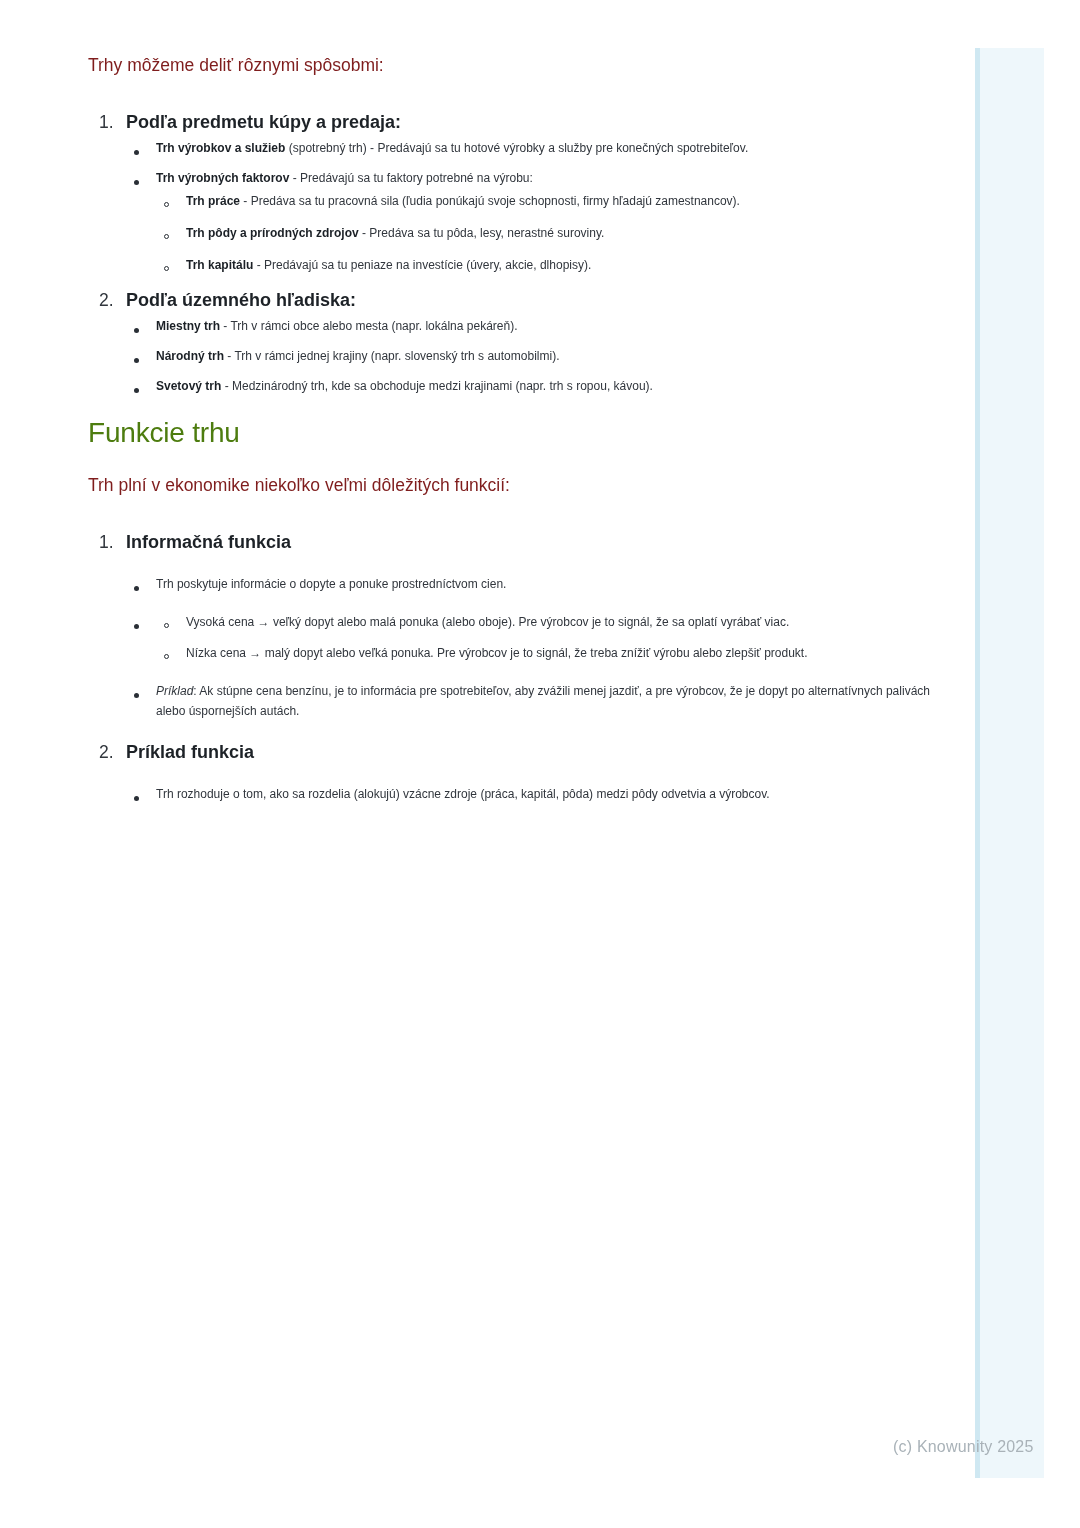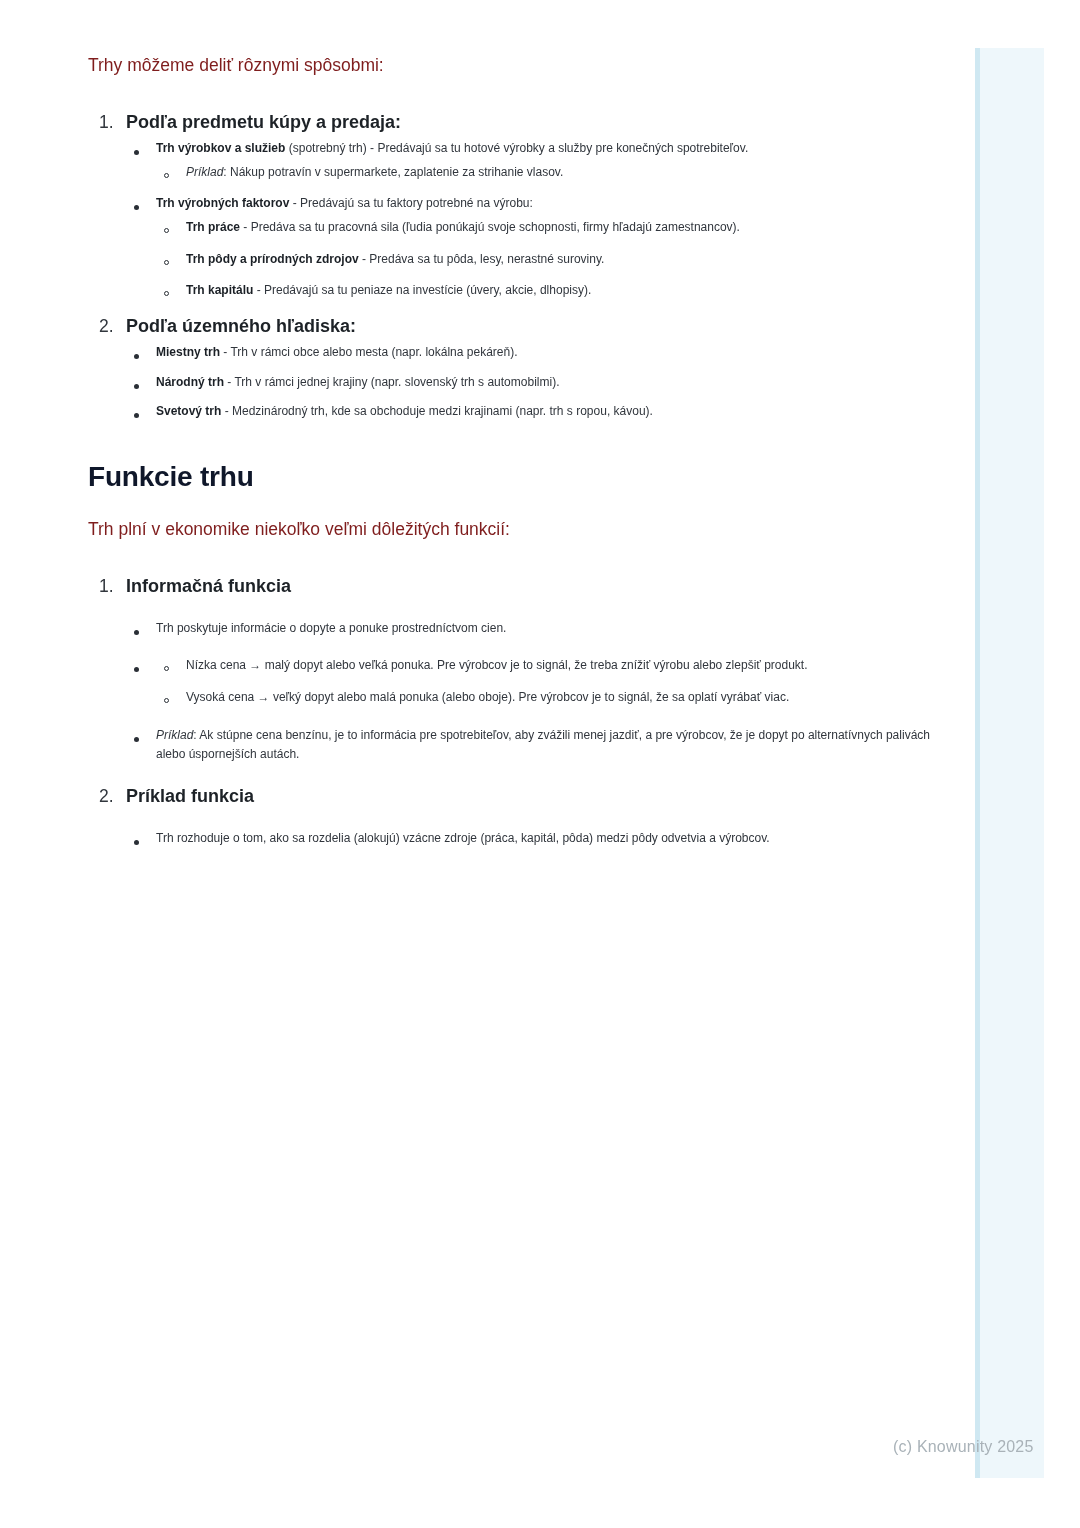--- a/index.html
+++ b/index.html
@@ -131,23 +131,23 @@
     color: #1b2026;
   }
   .txt i, i.term {
     font-style: italic;
   }
 
   
   h2.section {
     font-size: 28px;
     line-height: 1.2;
-    font-weight: bold;
-    color: #0f172a;
-    margin: 38px 0 22px 0;
+    font-weight: normal;
+    color: #4d7c0f;
+    margin: 20px 0 22px 0;
     letter-spacing: -0.2px;
   }
   .block-sep { margin-top: 18px; }
 
   ol.lvl1.funcs > li.num { margin-bottom: 14px; }
   ol.lvl1.funcs ul.lvl2 { margin-top: 18px; }
   ol.lvl1.funcs ul.lvl2 > li.bullet { margin-bottom: 18px; }
 
   
   .watermark {
@@ -173,26 +173,20 @@
 
     <li class="num">
       <span class="num-marker">1.</span>
       <span class="num-head">Podľa predmetu kúpy a predaja:</span>
 
       <ul class="lvl2">
         <li class="bullet">
           <span class="dot"></span>
           <span class="txt"><b class="term">Trh výrobkov a služieb</b><span> (spotrebný trh) - Predávajú sa tu hotové výrobky a služby pre konečných spotrebiteľov.</span></span>
 
-          <ul class="lvl3">
-            <li class="circ">
-              <span class="ring"></span>
-              <span class="txt"><i class="term">Príklad</i><span>: Nákup potravín v supermarkete, zaplatenie za strihanie vlasov.</span></span>
-            </li>
-          </ul>
         </li>
 
         <li class="bullet block-sep">
           <span class="dot"></span>
           <span class="txt"><b class="term">Trh výrobných faktorov</b><span> - Predávajú sa tu faktory potrebné na výrobu:</span></span>
 
           <ul class="lvl3">
             <li class="circ">
               <span class="ring"></span>
               <span class="txt"><b class="term">Trh práce</b><span> - Predáva sa tu pracovná sila (ľudia ponúkajú svoje schopnosti, firmy hľadajú zamestnancov).</span></span>
@@ -246,25 +240,25 @@
           <span class="dot"></span>
           <span class="txt">Trh poskytuje informácie o dopyte a ponuke prostredníctvom cien.</span>
         </li>
 
         <li class="bullet">
           <span class="dot"></span>
 
           <ul class="lvl3">
             <li class="circ">
               <span class="ring"></span>
+              <span class="txt">Vysoká cena → veľký dopyt alebo malá ponuka (alebo oboje). Pre výrobcov je to signál, že sa oplatí vyrábať viac.</span>
+            </li>
+            <li class="circ">
+              <span class="ring"></span>
               <span class="txt">Nízka cena → malý dopyt alebo veľká ponuka. Pre výrobcov je to signál, že treba znížiť výrobu alebo zlepšiť produkt.</span>
-            </li>
-            <li class="circ">
-              <span class="ring"></span>
-              <span class="txt">Vysoká cena → veľký dopyt alebo malá ponuka (alebo oboje). Pre výrobcov je to signál, že sa oplatí vyrábať viac.</span>
             </li>
           </ul>
         </li>
 
         <li class="bullet">
           <span class="dot"></span>
           <span class="txt"><i class="term">Príklad</i><span>: Ak stúpne cena benzínu, je to informácia pre spotrebiteľov, aby zvážili menej jazdiť, a pre výrobcov, že je dopyt po alternatívnych palivách alebo úspornejších autách.</span></span>
         </li>
       </ul>
     </li>

